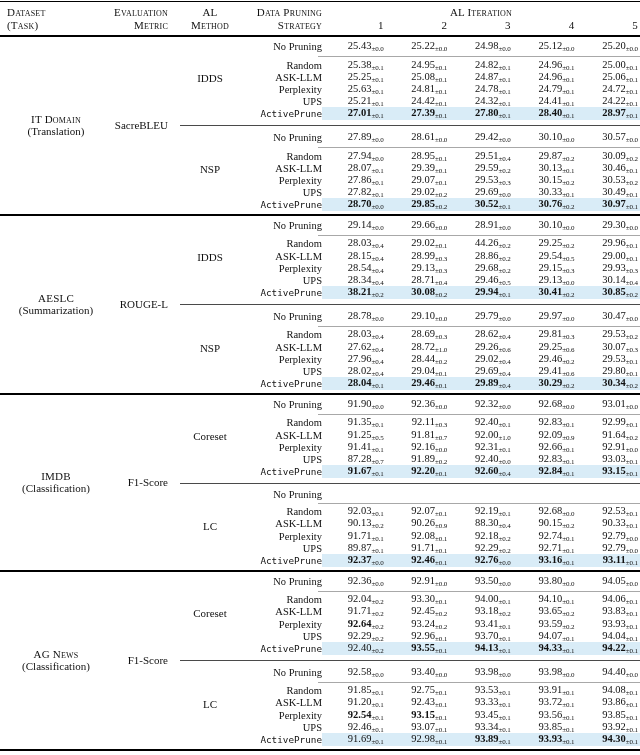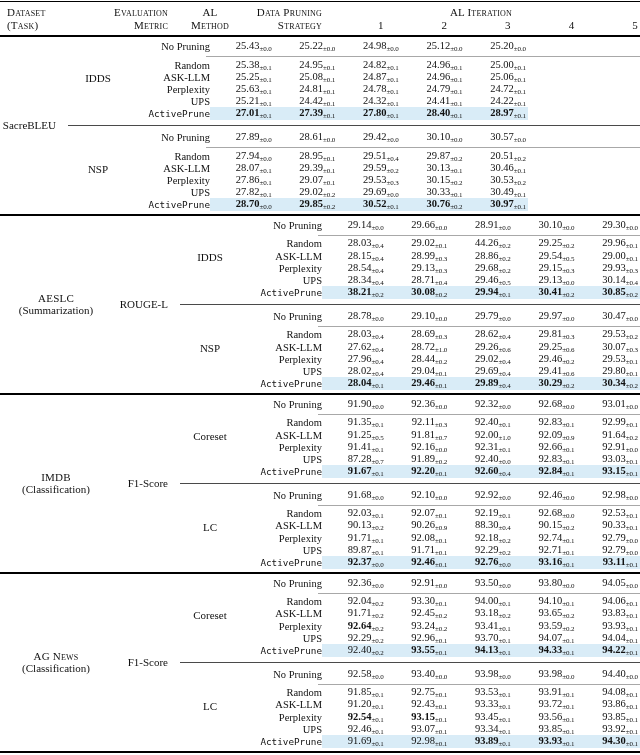--- a/index.html
+++ b/index.html
@@ -84,20 +84,24 @@
         <div class="ncell">3</div>
         <div class="ncell">4</div>
         <div class="ncell">5</div>
       </div>
     </div>
   </div>
   <div class="header-rule"></div>
 
   <div id="table-body">
       <div class="block">
+        <div class="c-dataset cell">
+          <div class="ds-name">IT Domain</div>
+          <div class="ds-task">(Translation)</div>
+        </div>
         <div class="c-metric cell">
           <div>SacreBLEU</div>
         </div>
         <div class="block-right">
           <div class="method-group">
             <div class="c-method cell">
               <div>IDDS</div>
             </div>
             <div class="g-rows">
               <div class="trow np">
@@ -196,21 +200,21 @@
               <div class="rule-np"></div>
               <div class="trow">
                 <div class="c-strategy cell">
                   <div>Random</div>
                 </div>
                 <div class="numarea">
                   <div class="ncell"><div class="val" style="display: inline;">27.94</div><span class="sub">±0.0</span></div>
                   <div class="ncell"><div class="val" style="display: inline;">28.95</div><span class="sub">±0.1</span></div>
                   <div class="ncell"><div class="val" style="display: inline;">29.51</div><span class="sub">±0.4</span></div>
                   <div class="ncell"><div class="val" style="display: inline;">29.87</div><span class="sub">±0.2</span></div>
-                  <div class="ncell"><div class="val" style="display: inline;">20.51</div><span class="sub">±0.2</span></div>
+                  <div class="ncell"><div class="val" style="display: inline;">30.09</div><span class="sub">±0.2</span></div>
                 </div>
               </div>
               <div class="trow">
                 <div class="c-strategy cell">
                   <div>ASK-LLM</div>
                 </div>
                 <div class="numarea">
                   <div class="ncell"><div class="val" style="display: inline;">28.07</div><span class="sub">±0.1</span></div>
                   <div class="ncell"><div class="val" style="display: inline;">29.39</div><span class="sub">±0.1</span></div>
                   <div class="ncell"><div class="val" style="display: inline;">29.59</div><span class="sub">±0.2</span></div>
@@ -524,27 +528,20 @@
           <div class="method-sep"></div>
           <div class="method-group">
             <div class="c-method cell">
               <div>LC</div>
             </div>
             <div class="g-rows">
               <div class="trow np">
                 <div class="c-strategy cell">
                   <div>No Pruning</div>
                 </div>
-                <div class="numarea">
-                  <div class="ncell"><div class="val" style="display: inline;">91.68</div><span class="sub">±0.0</span></div>
-                  <div class="ncell"><div class="val" style="display: inline;">92.10</div><span class="sub">±0.0</span></div>
-                  <div class="ncell"><div class="val" style="display: inline;">92.92</div><span class="sub">±0.0</span></div>
-                  <div class="ncell"><div class="val" style="display: inline;">92.46</div><span class="sub">±0.0</span></div>
-                  <div class="ncell"><div class="val" style="display: inline;">92.98</div><span class="sub">±0.0</span></div>
-                </div>
               </div>
               <div class="rule-np"></div>
               <div class="trow">
                 <div class="c-strategy cell">
                   <div>Random</div>
                 </div>
                 <div class="numarea">
                   <div class="ncell"><div class="val" style="display: inline;">92.03</div><span class="sub">±0.1</span></div>
                   <div class="ncell"><div class="val" style="display: inline;">92.07</div><span class="sub">±0.1</span></div>
                   <div class="ncell"><div class="val" style="display: inline;">92.19</div><span class="sub">±0.1</span></div>

